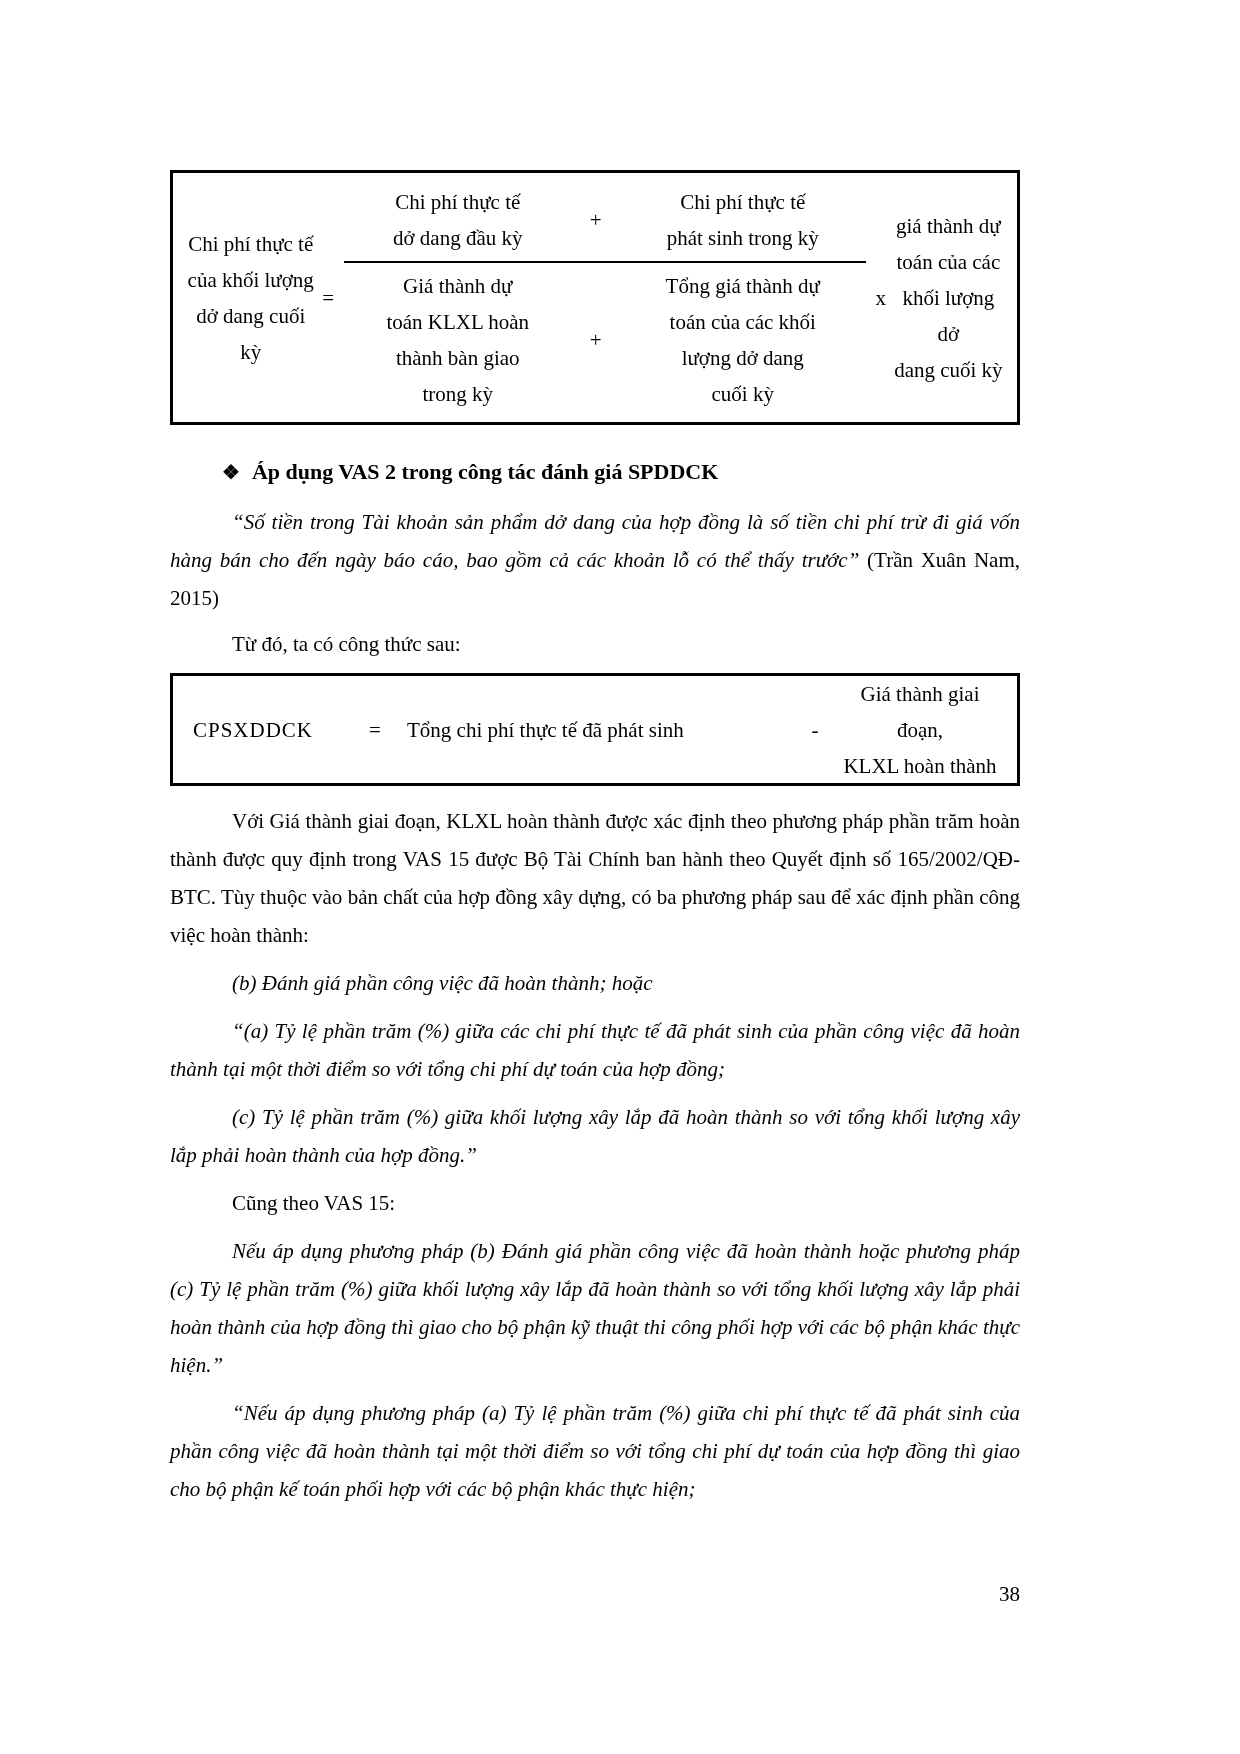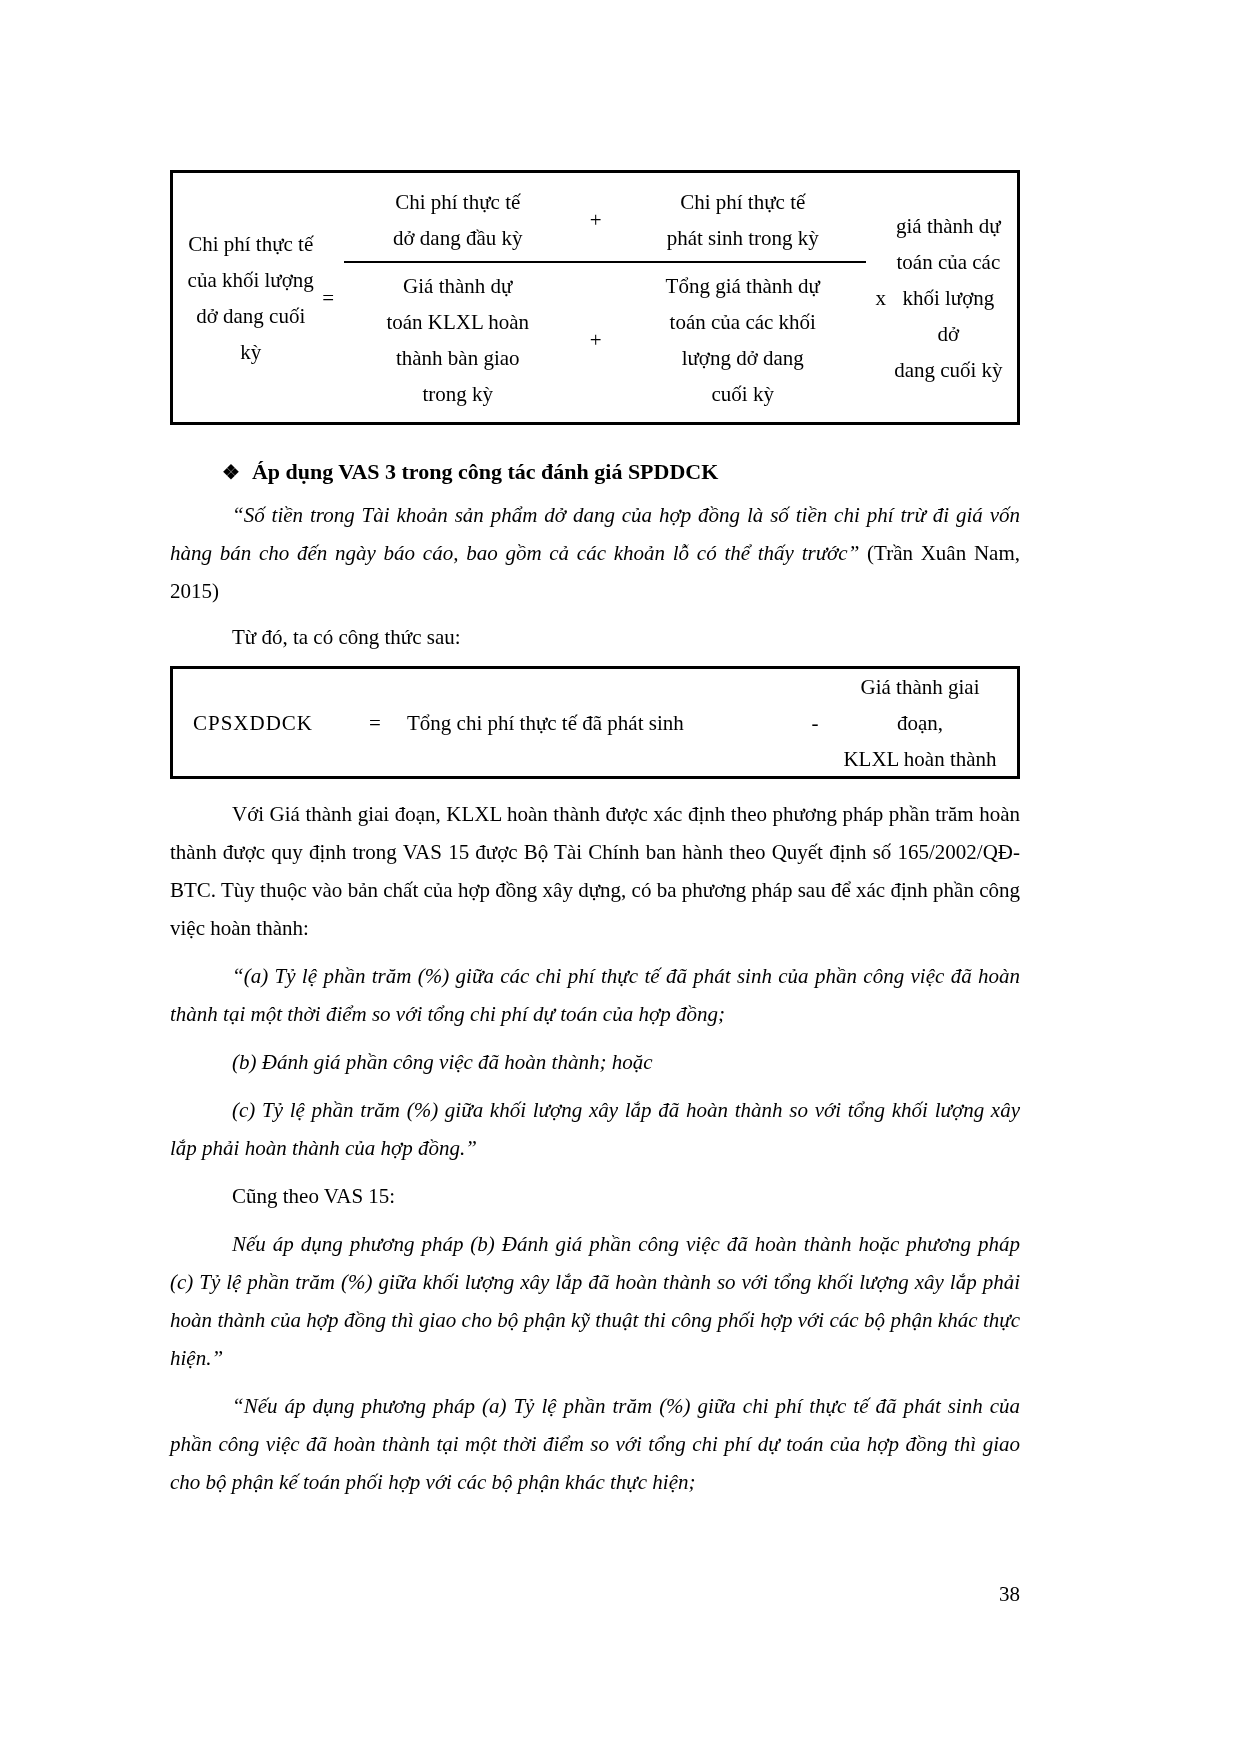--- a/index.html
+++ b/index.html
@@ -50,21 +50,21 @@
   .up { font-style:normal; }
 
   .heading {
     margin-top:28px;
     font-weight:bold; font-size:22px;
     text-align:left;
     padding-left:52px;
   }
   .heading .bullet { margin-right:12px; font-size:20px; }
 
-  .quote1      { margin-top:5px; }
+  .quote1      { margin-top:12px; }
   .lead-in     { margin-top:8px; }
   .para        { margin-top:10px; }
   .space-top   { margin-top:16px; }
 
   .page-number {
     position:absolute;
     top:1582px; right:220px;
     font-size:21px;
   }
 </style>
@@ -100,38 +100,38 @@
 cuối kỳ</div>
         </div>
       </div>
       <div class="op mul">x</div>
       <div class="cell rhs">giá thành dự
 toán của các
 khối lượng dở
 dang cuối kỳ</div>
     </div>
 
-    <p class="heading"><span class="bullet">❖</span><span>Áp dụng VAS 3 trong công tác đánh giá SPDDCK</span></p>
+    <p class="heading"><span class="bullet">❖</span><span>Áp dụng VAS 2 trong công tác đánh giá SPDDCK</span></p>
 
     <p class="quote1 indent"><span class="it">“Số tiền trong Tài khoản sản phẩm dở dang của hợp đồng là số tiền chi phí trừ đi giá vốn hàng bán cho đến ngày báo cáo, bao gồm cả các khoản lỗ có thể thấy trước”</span><span class="up"> (Trần Xuân Nam, 2015)</span></p>
 
     <p class="lead-in indent">Từ đó, ta có công thức sau:</p>
 
     <div class="fbox box2">
       <div class="cell lhs2">CPSXDDCK</div>
       <div class="op eq2">=</div>
       <div class="cell mid2">Tổng chi phí thực tế đã phát sinh</div>
       <div class="op minus">-</div>
       <div class="cell rhs2">Giá thành giai đoạn,
 KLXL hoàn thành</div>
     </div>
 
     <p class="para indent space-top">Với Giá thành giai đoạn, KLXL hoàn thành được xác định theo phương pháp phần trăm hoàn thành được quy định trong VAS 15 được Bộ Tài Chính ban hành theo Quyết định số 165/2002/QĐ-BTC. Tùy thuộc vào bản chất của hợp đồng xây dựng, có ba phương pháp sau để xác định phần công việc hoàn thành:</p>
+    <p class="para indent it">(b) Đánh giá phần công việc đã hoàn thành; hoặc</p>
     <p class="para indent it">“(a) Tỷ lệ phần trăm (%) giữa các chi phí thực tế đã phát sinh của phần công việc đã hoàn thành tại một thời điểm so với tổng chi phí dự toán của hợp đồng;</p>
-    <p class="para indent it">(b) Đánh giá phần công việc đã hoàn thành; hoặc</p>
     <p class="para indent it">(c) Tỷ lệ phần trăm (%) giữa khối lượng xây lắp đã hoàn thành so với tổng khối lượng xây lắp phải hoàn thành của hợp đồng.”</p>
     <p class="para indent">Cũng theo VAS 15:</p>
     <p class="para indent it">Nếu áp dụng phương pháp (b) Đánh giá phần công việc đã hoàn thành hoặc phương pháp (c) Tỷ lệ phần trăm (%) giữa khối lượng xây lắp đã hoàn thành so với tổng khối lượng xây lắp phải hoàn thành của hợp đồng thì giao cho bộ phận kỹ thuật thi công phối hợp với các bộ phận khác thực hiện.”</p>
     <p class="para indent it">“Nếu áp dụng phương pháp (a) Tỷ lệ phần trăm (%) giữa chi phí thực tế đã phát sinh của phần công việc đã hoàn thành tại một thời điểm so với tổng chi phí dự toán của hợp đồng thì giao cho bộ phận kế toán phối hợp với các bộ phận khác thực hiện;</p>
   </div>
 
   <div class="page-number">38</div>
 </div>
 
 </body></html>

